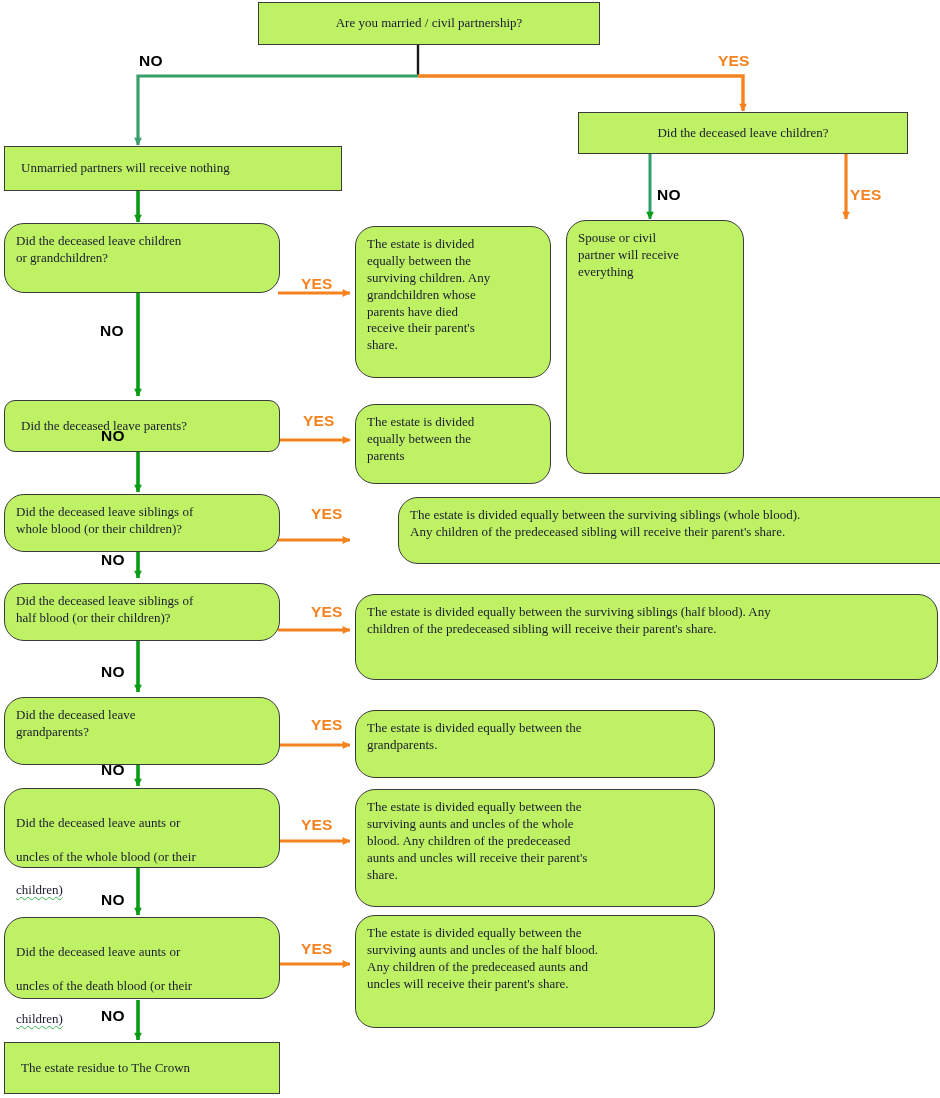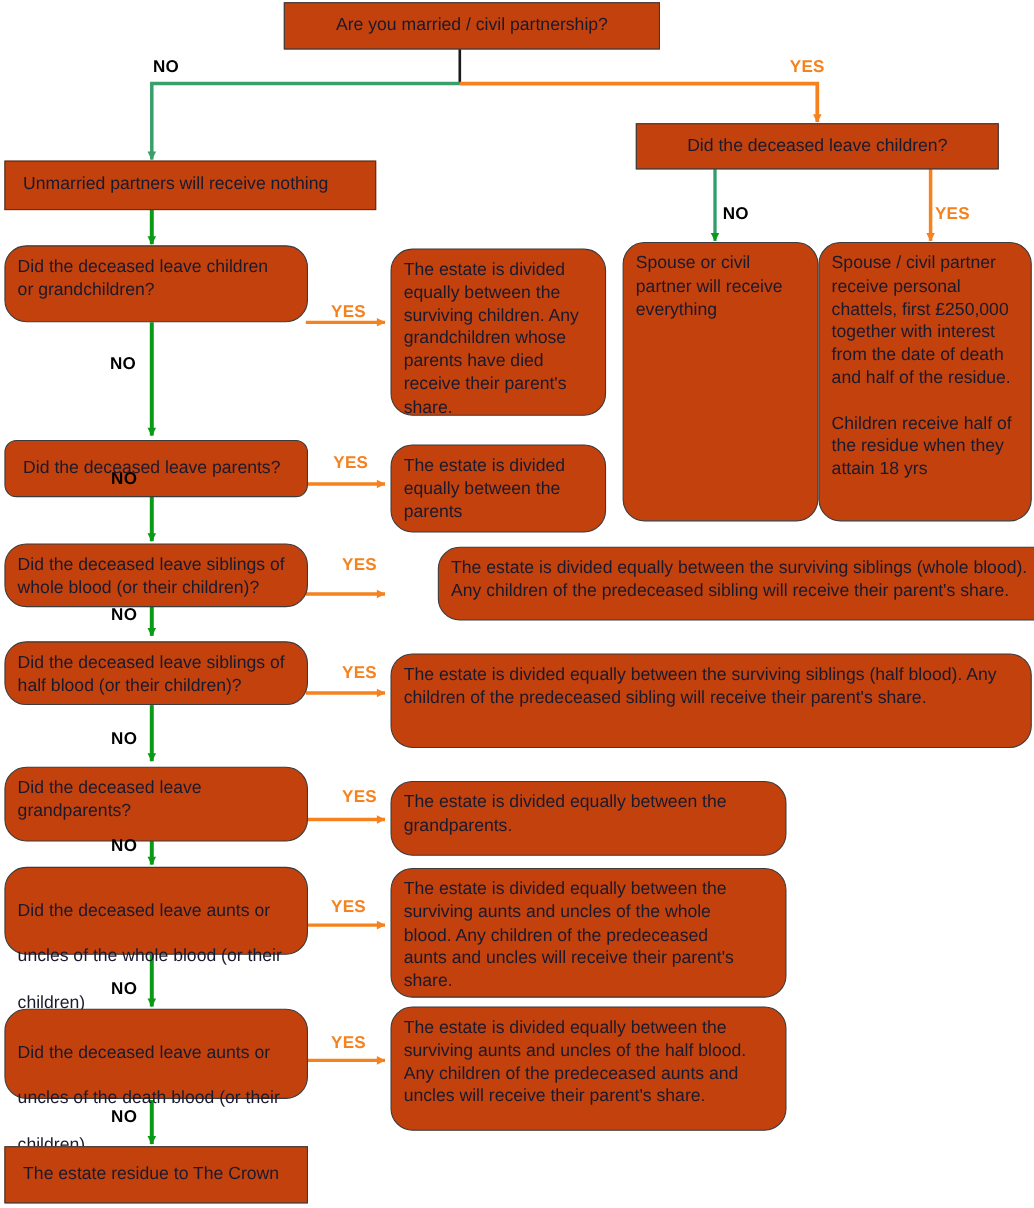--- a/index.html
+++ b/index.html
@@ -11,26 +11,27 @@
     position:relative;
     width:940px;
     height:1098px;
     overflow:hidden;
     background:#fff;
   }
   .box{
     position:absolute;
     box-sizing:border-box;
     border:1.6px solid #3b3b3b;
-    background:#c2410c;
+    background:#bef264;
     color:#1a1a2e;
-    font-size:16px;
+    font-size:13px;
     line-height:1.30;
     padding:9px 11px;
     white-space:pre-line;
+    font-family:Liberation Serif, serif;
   }
   .box.center{
     display:flex;
     align-items:center;
     justify-content:center;
     text-align:center;
     padding:6px 10px;
   }
   .box.midleft{
     display:flex;
@@ -192,30 +193,20 @@
 uncles will receive their parent's share.</div>
 
   <div class="box midleft" style="left:4px;top:1042px;width:276px;height:52px;">The estate residue to The Crown</div>
 
   <div class="box center" style="left:578px;top:112px;width:330px;height:42px;">Did the deceased leave children?</div>
 
   <div class="box toptext" style="left:566px;top:220px;width:178px;height:254px;">Spouse or civil
 partner will receive
 everything</div>
 
-  <div class="box toptext" style="left:744px;top:220px;width:194px;height:254px;">Spouse / civil partner
-receive personal
-chattels, first £250,000
-together with interest
-from the date of death
-and half of the residue.
-
-Children receive half of
-the residue when they
-attain  18 yrs</div>
 
   <div class="lbl no" style="left:139px;top:52px;">NO</div>
   <div class="lbl yes" style="left:718px;top:52px;">YES</div>
 
   <div class="lbl no" style="left:657px;top:186px;">NO</div>
   <div class="lbl yes" style="left:850px;top:186px;">YES</div>
 
   <div class="lbl no" style="left:100px;top:322px;">NO</div>
   <div class="lbl yes" style="left:301px;top:275px;">YES</div>
 

